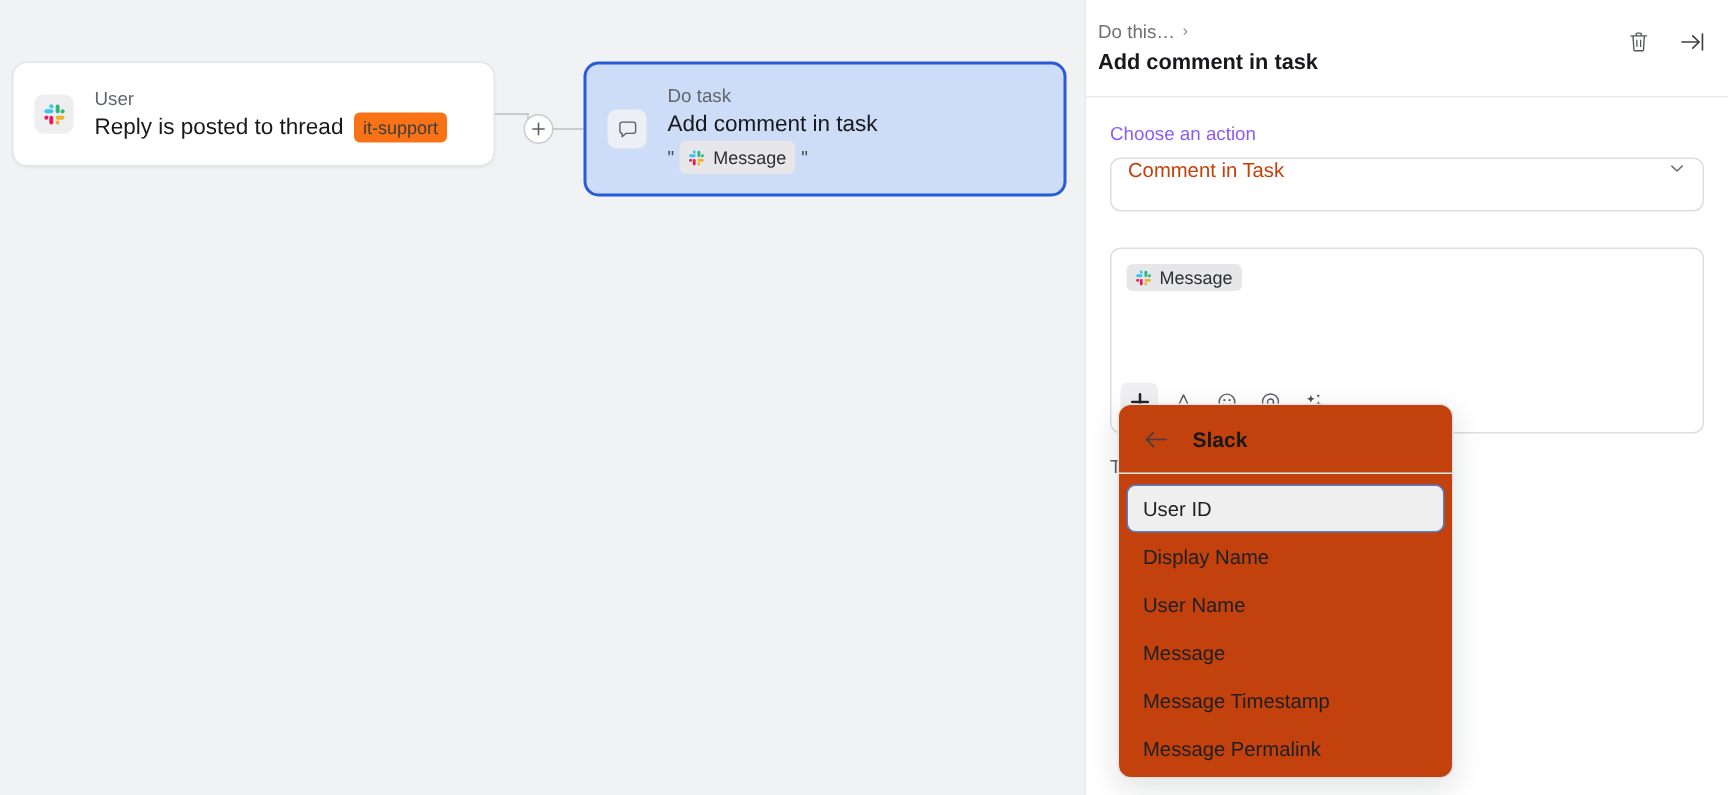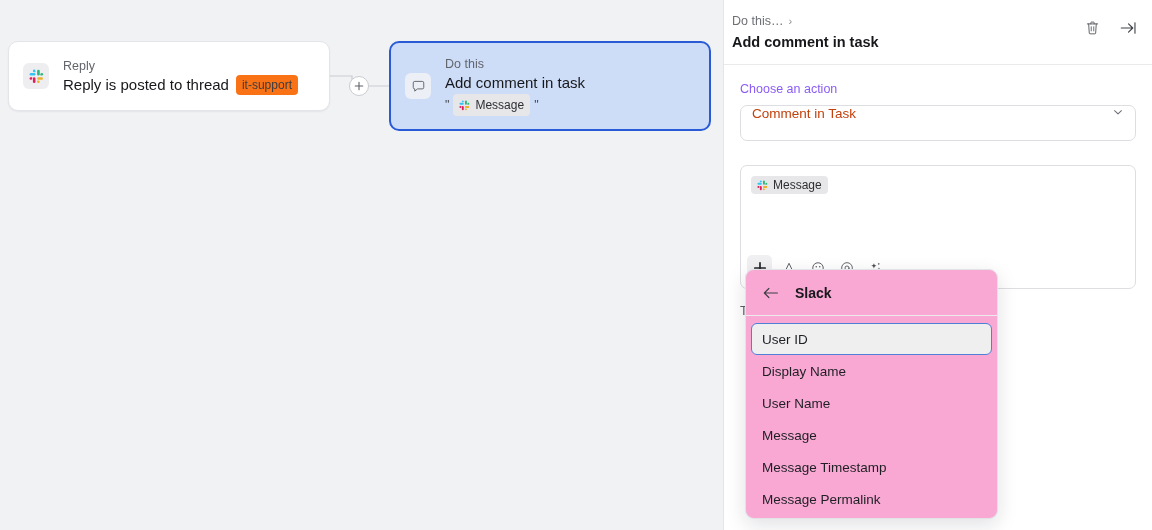--- a/index.html
+++ b/index.html
@@ -135,22 +135,22 @@
   }
   .tb-btn.active { background: #f0f0f2; }
 
   .under-label {
     margin-top: 14px; font-size: 12.5px; color: #5c5f65; line-height: 17px;
   }
 
   
   .popover {
     position: absolute; left: 745px; top: 269px;
-    width: 253px; height: 250px;
-    background: #f9a8d4;
+    width: 224px; height: 250px;
+    background: #c2410c;
     border: 1px solid #e2e3e6;
     border-radius: 9px;
     box-shadow: 0 6px 20px rgba(16,24,40,.13);
     z-index: 40; overflow: hidden;
   }
   .pop-head {
     height: 46px; display: flex; align-items: center; gap: 14px;
     padding: 0 15px; border-bottom: 1px solid #ececee;
   }
   .pop-title { font-size: 14px; font-weight: bold; color: #17181b; }
@@ -180,42 +180,42 @@
           <path d="M6.2 15.1a2.1 2.1 0 0 1 4.2 0v5.2a2.1 2.1 0 0 1-4.2 0v-5.2z" fill="#e01e5a"></path>
           <path d="M8.3 5.1a2.1 2.1 0 1 1 2.1-2.1v2.1H8.3z" fill="#36c5f0"></path>
           <path d="M8.3 6.2a2.1 2.1 0 0 1 0 4.2H3.1a2.1 2.1 0 0 1 0-4.2h5.2z" fill="#36c5f0"></path>
           <path d="M18.3 8.3a2.1 2.1 0 1 1 2.1 2.1h-2.1V8.3z" fill="#2eb67d"></path>
           <path d="M17.2 8.3a2.1 2.1 0 0 1-4.2 0V3.1a2.1 2.1 0 0 1 4.2 0v5.2z" fill="#2eb67d"></path>
           <path d="M15.1 18.3a2.1 2.1 0 1 1-2.1 2.1v-2.1h2.1z" fill="#ecb22e"></path>
           <path d="M15.1 17.2a2.1 2.1 0 0 1 0-4.2h5.2a2.1 2.1 0 0 1 0 4.2h-5.2z" fill="#ecb22e"></path>
         </svg>
       </div>
       <div class="node-text">
-        <div class="node-kicker">Reply</div>
+        <div class="node-kicker">User</div>
         <div class="node-title">
           <span>Reply is posted to thread</span>
           <span class="tag-pill">it-support</span>
         </div>
       </div>
     </div>
 
     <div class="plus-btn">
       <svg width="10" height="10" viewBox="0 0 12 12">
         <path d="M6 1.5v9M1.5 6h9" stroke="#5d6066" stroke-width="1.3" stroke-linecap="round"></path>
       </svg>
     </div>
 
     <div class="node-action">
       <div class="node-icon-box">
         <svg width="15" height="15" viewBox="0 0 20 20">
           <path d="M3 5.2a2 2 0 0 1 2-2h10a2 2 0 0 1 2 2v6a2 2 0 0 1-2 2H8.6L5 16.2V13.2h-.0A2 2 0 0 1 3 11.2v-6z" fill="none" stroke="#5a5d63" stroke-width="1.2" stroke-linejoin="round"></path>
         </svg>
       </div>
       <div class="node-text">
-        <div class="node-kicker">Do this</div>
+        <div class="node-kicker">Do task</div>
         <div class="node-title">Add comment in task</div>
         <div class="node-sub">
           <span>"</span>
           <span class="token-chip">
             <svg width="11" height="11" viewBox="0 0 24 24">
               <path d="M5.1 15.1a2.1 2.1 0 1 1-2.1-2.1h2.1v2.1z" fill="#e01e5a"></path>
               <path d="M6.2 15.1a2.1 2.1 0 0 1 4.2 0v5.2a2.1 2.1 0 0 1-4.2 0v-5.2z" fill="#e01e5a"></path>
               <path d="M8.3 5.1a2.1 2.1 0 1 1 2.1-2.1v2.1H8.3z" fill="#36c5f0"></path>
               <path d="M8.3 6.2a2.1 2.1 0 0 1 0 4.2H3.1a2.1 2.1 0 0 1 0-4.2h5.2z" fill="#36c5f0"></path>
               <path d="M18.3 8.3a2.1 2.1 0 1 1 2.1 2.1h-2.1V8.3z" fill="#2eb67d"></path>

